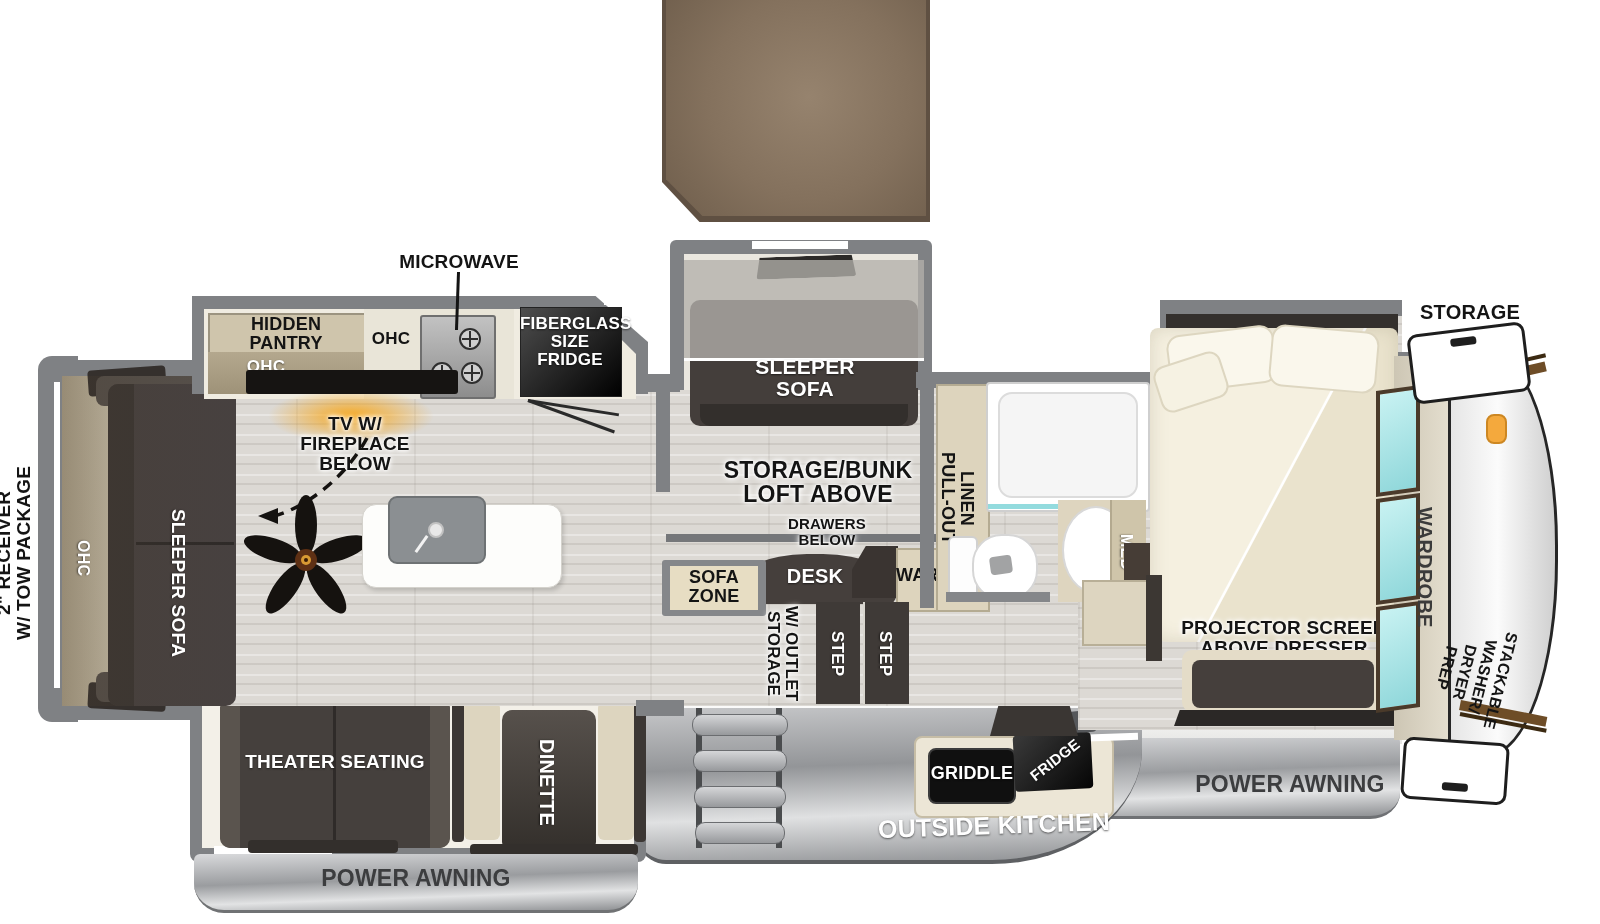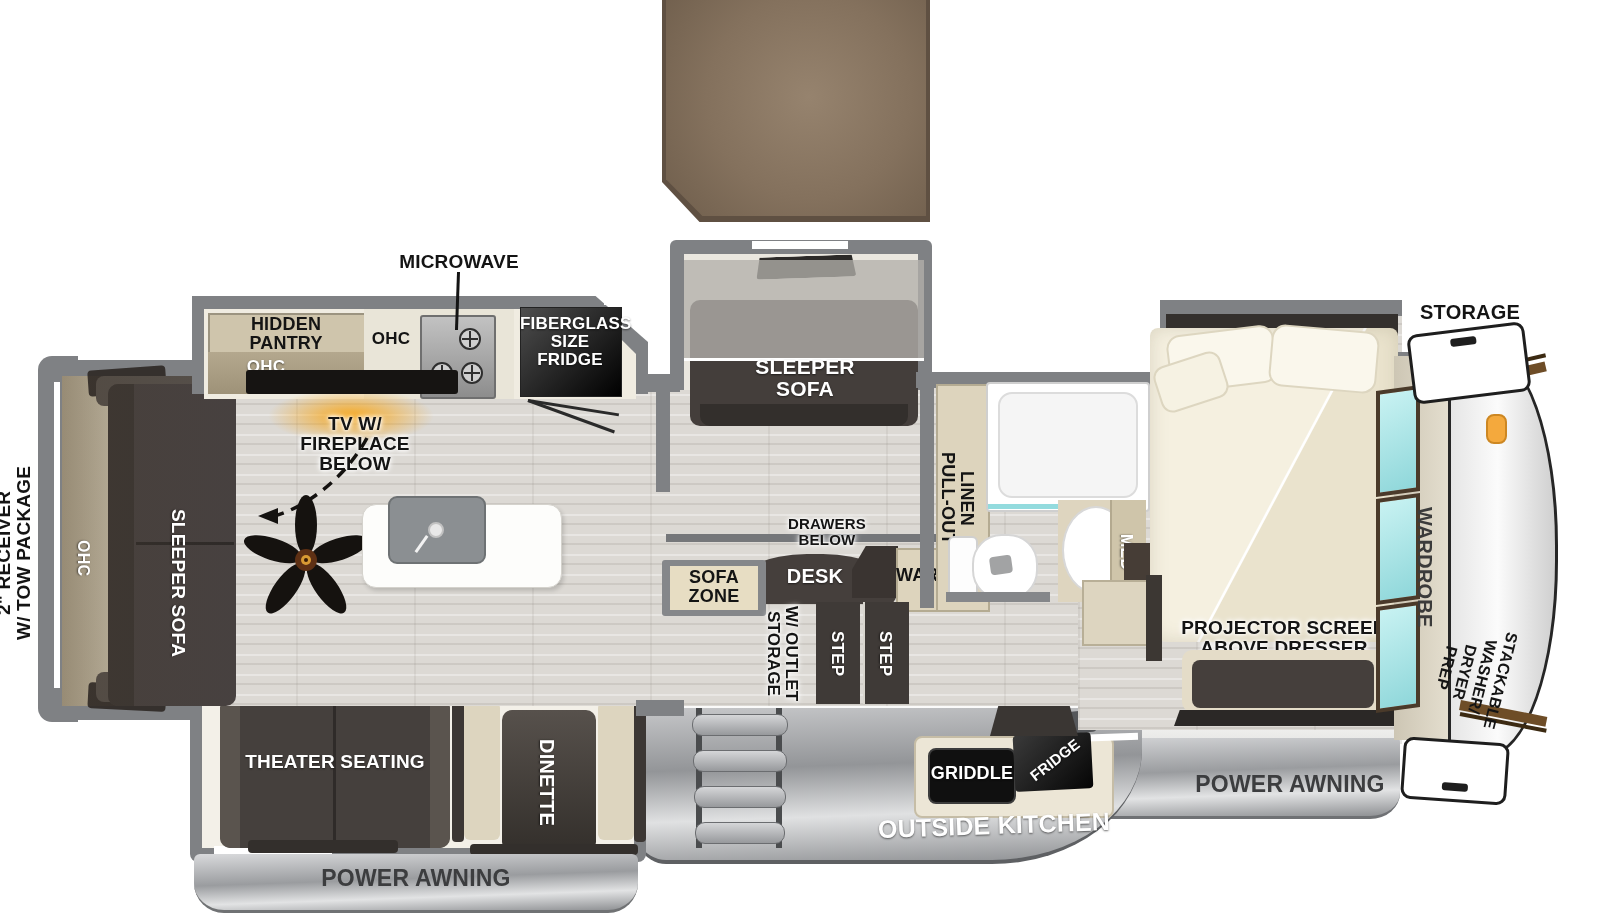--- a/index.html
+++ b/index.html
@@ -197,20 +197,24 @@
   </div>
 
   <div class="wall" style="left:636px;top:374px;width:44px;height:18px;"></div>
   <div class="wall" style="left:916px;top:372px;width:262px;height:16px;"></div>
   <div class="wall" style="left:1160px;top:300px;width:242px;height:16px;"></div>
   <div class="wall" style="left:1160px;top:300px;width:16px;height:86px;"></div>
   <div class="wall" style="left:1392px;top:352px;width:70px;height:16px;"></div>
   <div class="wall" style="left:636px;top:700px;width:48px;height:16px;"></div>
 
   <div class="wall" style="left:656px;top:386px;width:14px;height:106px;"></div>
+  <div class="lbl halo" style="left:700px;top:458px;width:236px;font-size:23px;">
+    <div>STORAGE/BUNK</div>
+    <div>LOFT ABOVE</div>
+  </div>
 
   <div class="wall" style="left:666px;top:534px;width:288px;height:8px;background:#75777a;"></div>
   <div class="lbl halo" style="left:774px;top:516px;width:106px;font-size:15px;">
     <div>DRAWERS</div>
     <div>BELOW</div>
   </div>
   <div class="abs" style="left:734px;top:554px;width:162px;height:50px;background:#453f3c;border-radius:45% 45% 8px 8px/70% 70% 8px 8px;"></div>
   <div class="lbl w" style="left:734px;top:566px;width:162px;font-size:20px;">DESK</div>
   <div class="abs" style="left:852px;top:546px;width:46px;height:52px;background:#3a3431;clip-path:polygon(30% 0,100% 0,100% 100%,0 100%,0 45%);"></div>
   <div class="abs tan" style="left:896px;top:548px;width:56px;height:60px;"></div>

